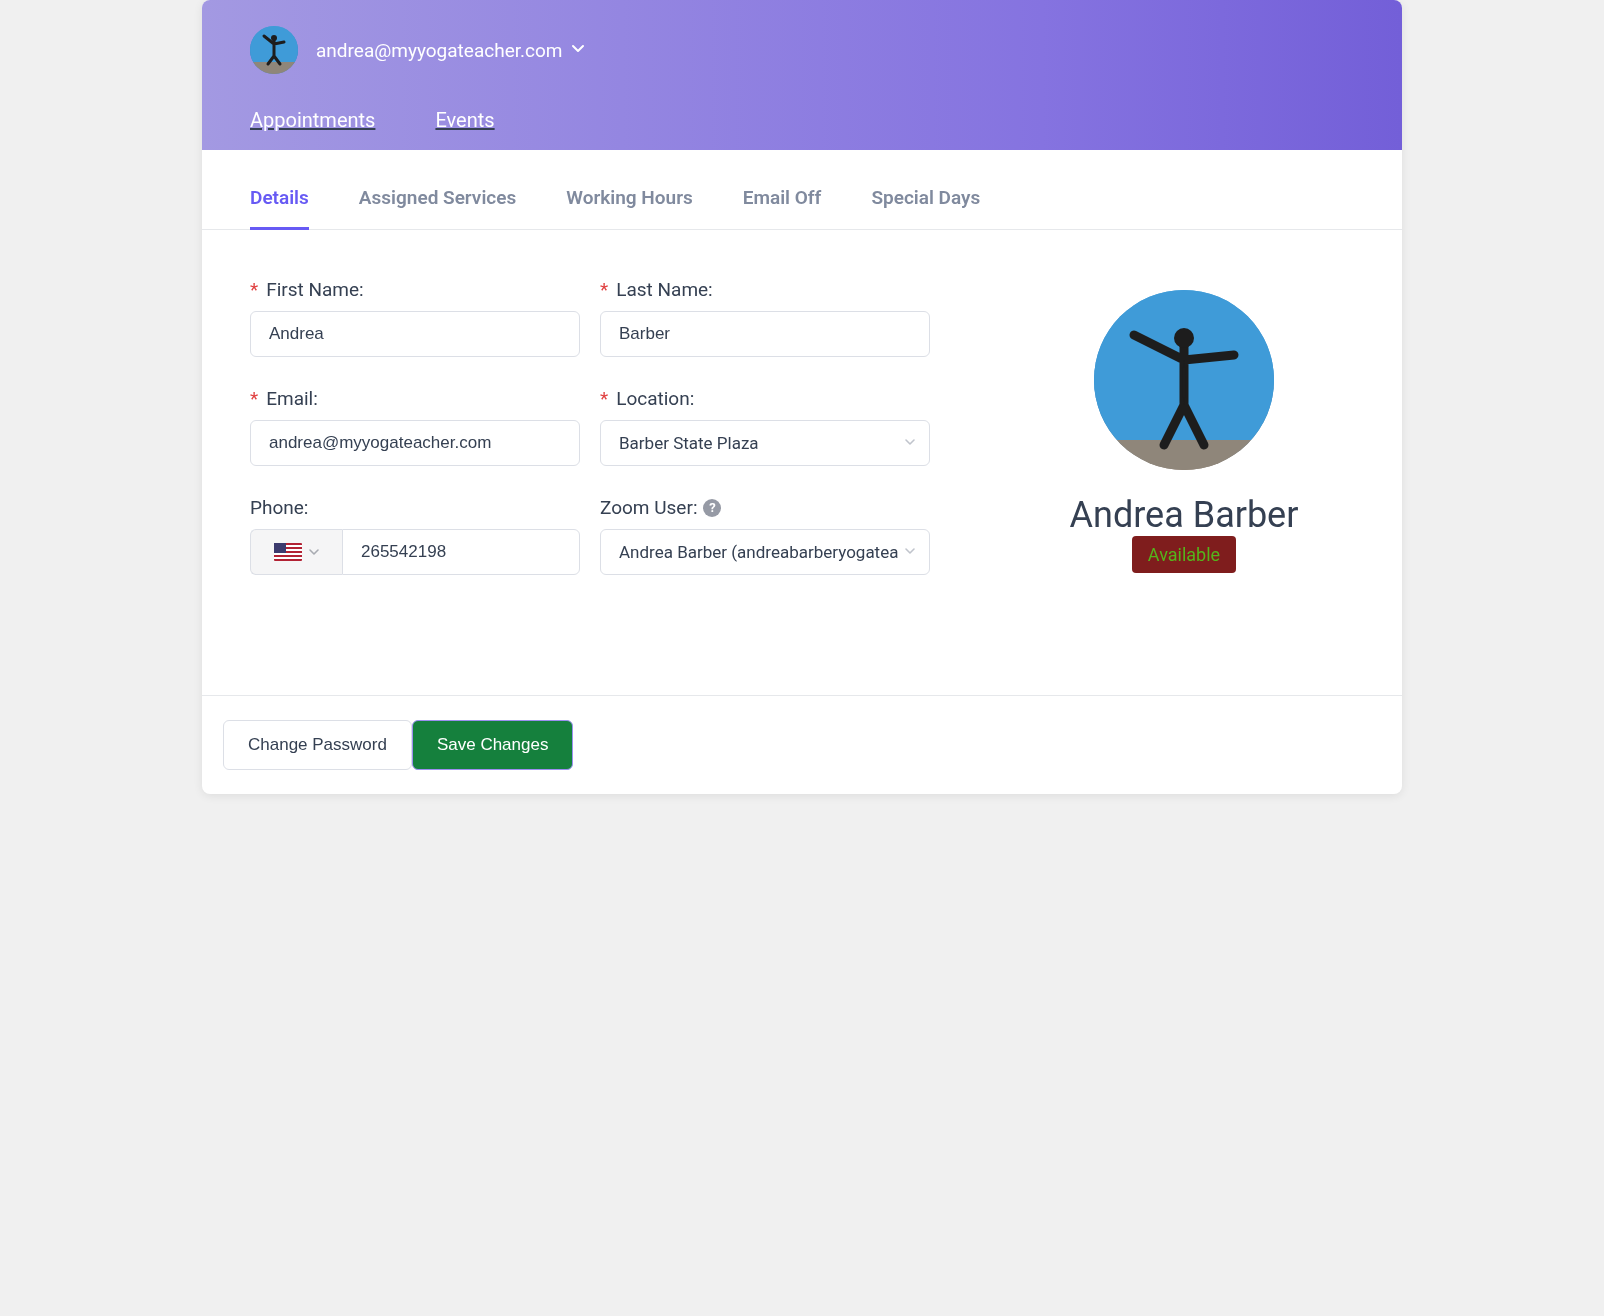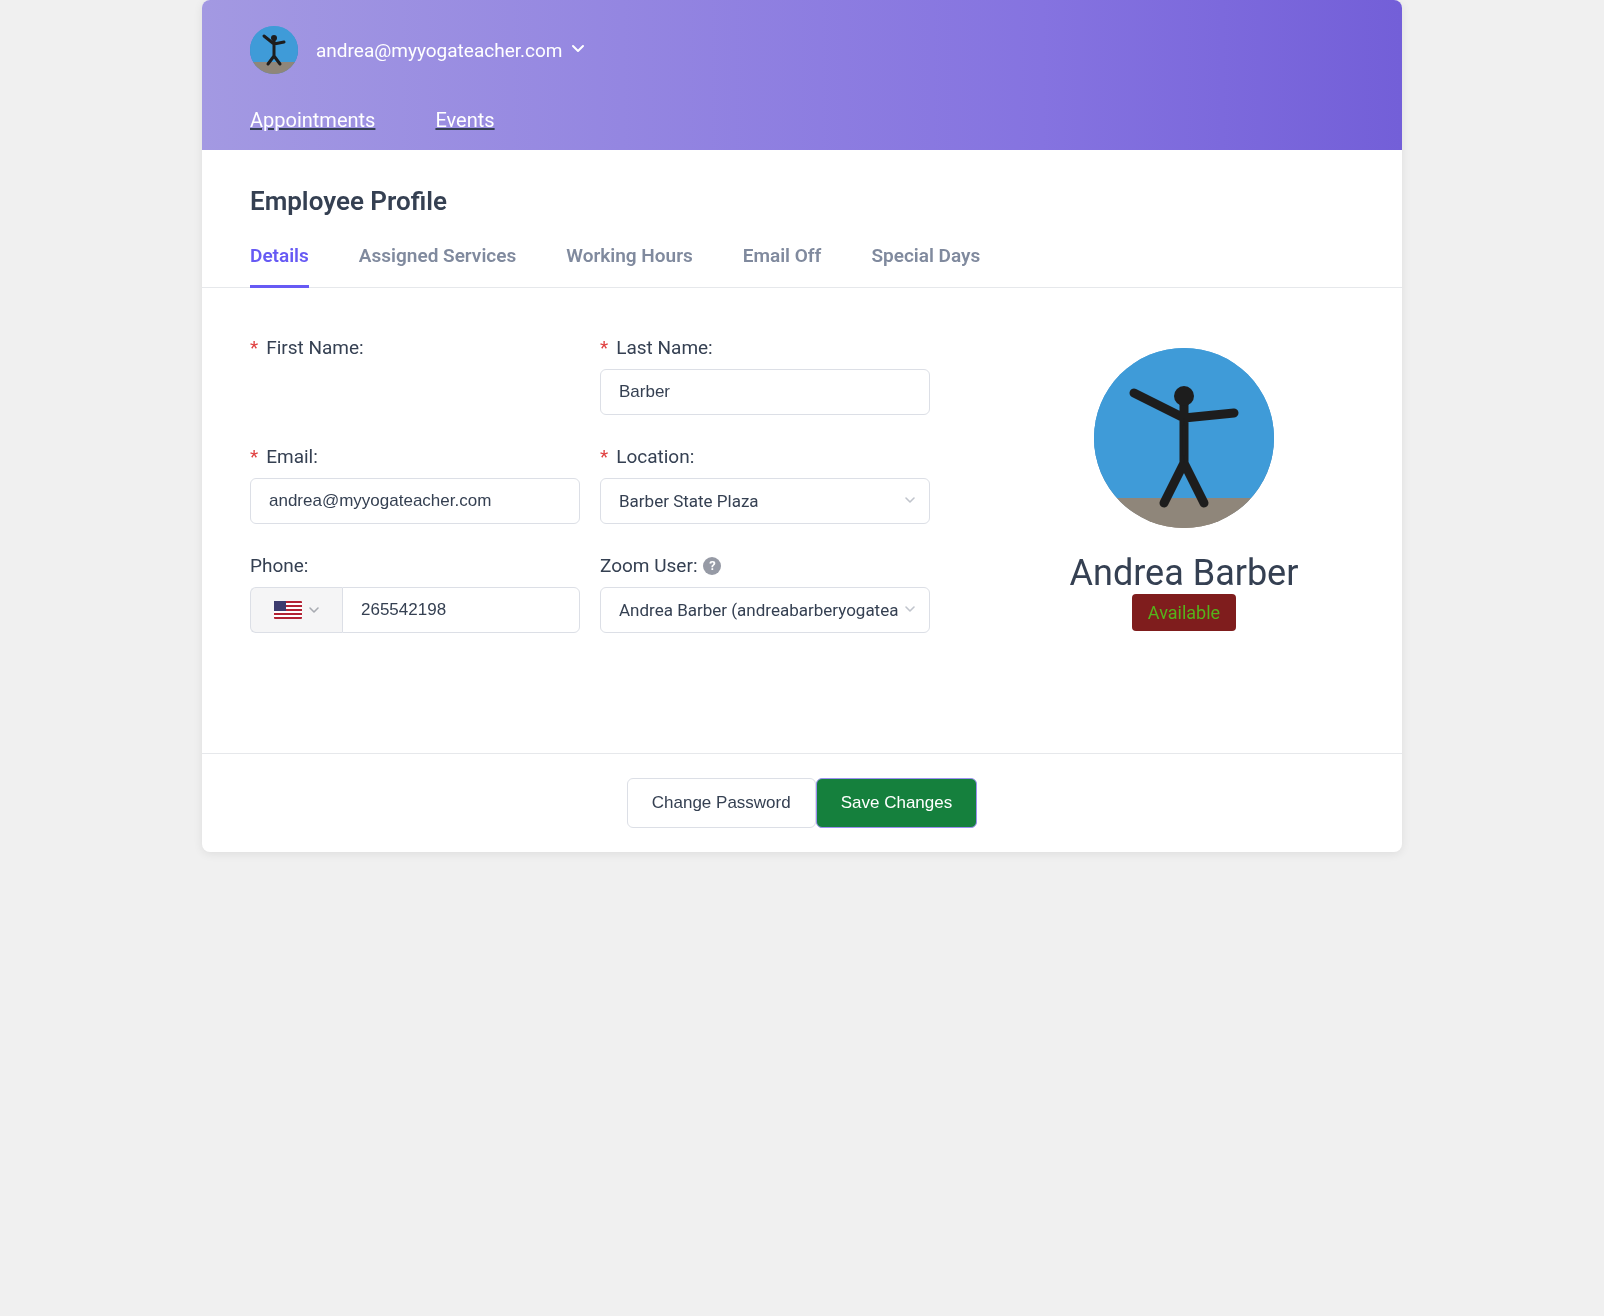--- a/index.html
+++ b/index.html
@@ -195,23 +195,23 @@
     display: inline-block;
     background: #7f1d1d;
     color: #55b31b;
     font-size: 18px;
     padding: 8px 16px;
     border-radius: 4px;
   }
 
   .footer {
     border-top: 1px solid #e6e8eb;
-    padding: 24px 52px;
-    display: flex;
-    justify-content: center;
+    padding: 24px 21px;
+    display: flex;
+    justify-content: flex-start;
   }
   .btn {
     height: 50px;
     border-radius: 6px;
     font-size: 17px;
     padding: 0 24px;
     cursor: pointer;
     display: inline-flex;
     align-items: center;
     justify-content: center;
@@ -249,38 +249,38 @@
           </svg>
       </span>
     </div>
     <div class="nav-tabs">
       <a>Appointments</a>
       <a>Events</a>
     </div>
   </div>
 
   <div class="content">
-    <h1 class="page-title">Employee Profile</h1>
 
     <div class="sub-tabs">
       <div class="tab active">Details</div>
       <div class="tab">Assigned Services</div>
       <div class="tab">Working Hours</div>
       <div class="tab">Email Off</div>
       <div class="tab">Special Days</div>
     </div>
 
     <div class="form-area">
       <div class="form-left">
 
         <div class="field-group">
           <label class="field-label">
               <span class="req">*</span>
               <span>First Name:</span>
             </label>
+          <input class="input" type="text" value="Andrea" style="">
         </div>
 
         <div class="field-group">
           <label class="field-label">
               <span class="req">*</span>
               <span>Last Name:</span>
             </label>
           <input class="input" type="text" value="Barber" style="">
         </div>
 

